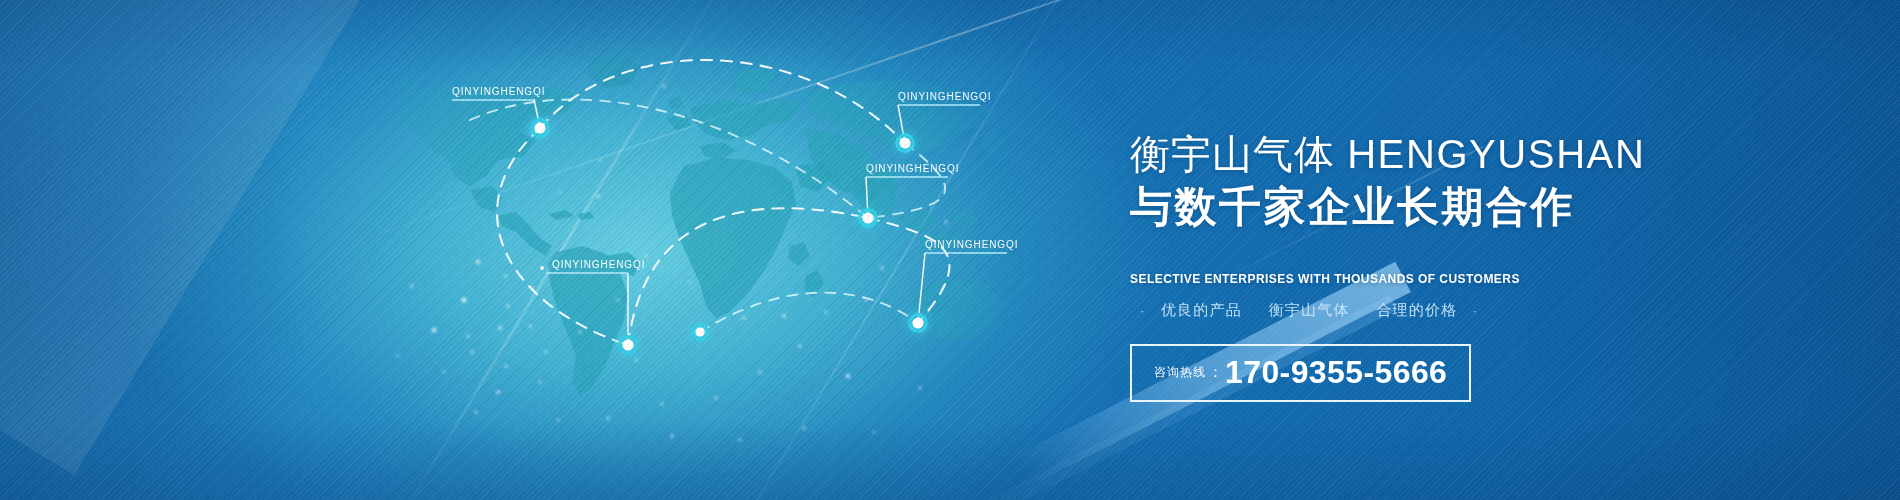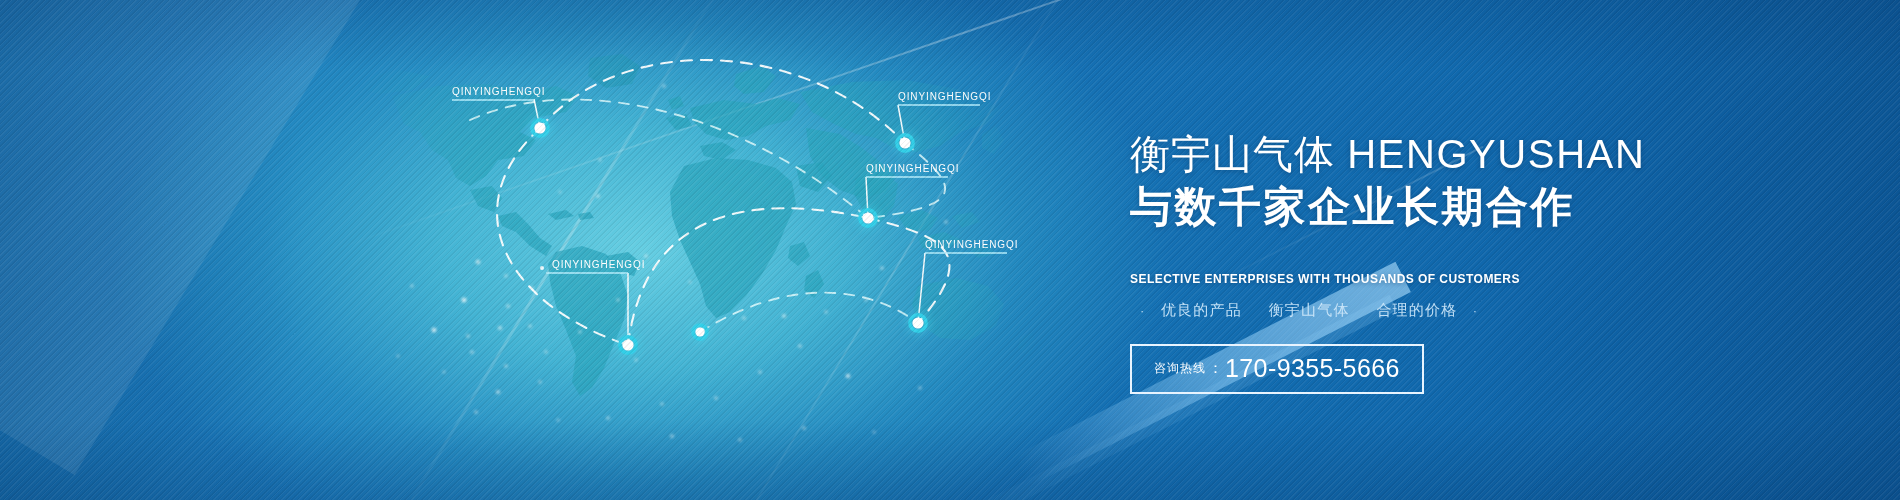--- a/index.html
+++ b/index.html
@@ -138,21 +138,21 @@
 
   #hotline{
     display:inline-block;margin-top:24px;
     padding:8px 22px 9px 22px;
     border:2px solid #e8f4ff;
     white-space:nowrap;
   }
   #hotline .hl-label{font-size:12px;letter-spacing:1px;vertical-align:middle;}
   #hotline .hl-colon{font-size:15px;padding:0 2px;vertical-align:middle;}
   #hotline .hl-num{
-    font-size:25px;font-weight:400;letter-spacing:.4px;vertical-align:middle;
+    font-size:32px;font-weight:700;letter-spacing:.4px;vertical-align:middle;
   }
 </style>
 </head>
 <body>
 
 <div id="banner">
 
   <div class="bg-base"></div>
   <div class="bg-vign"></div>
 

